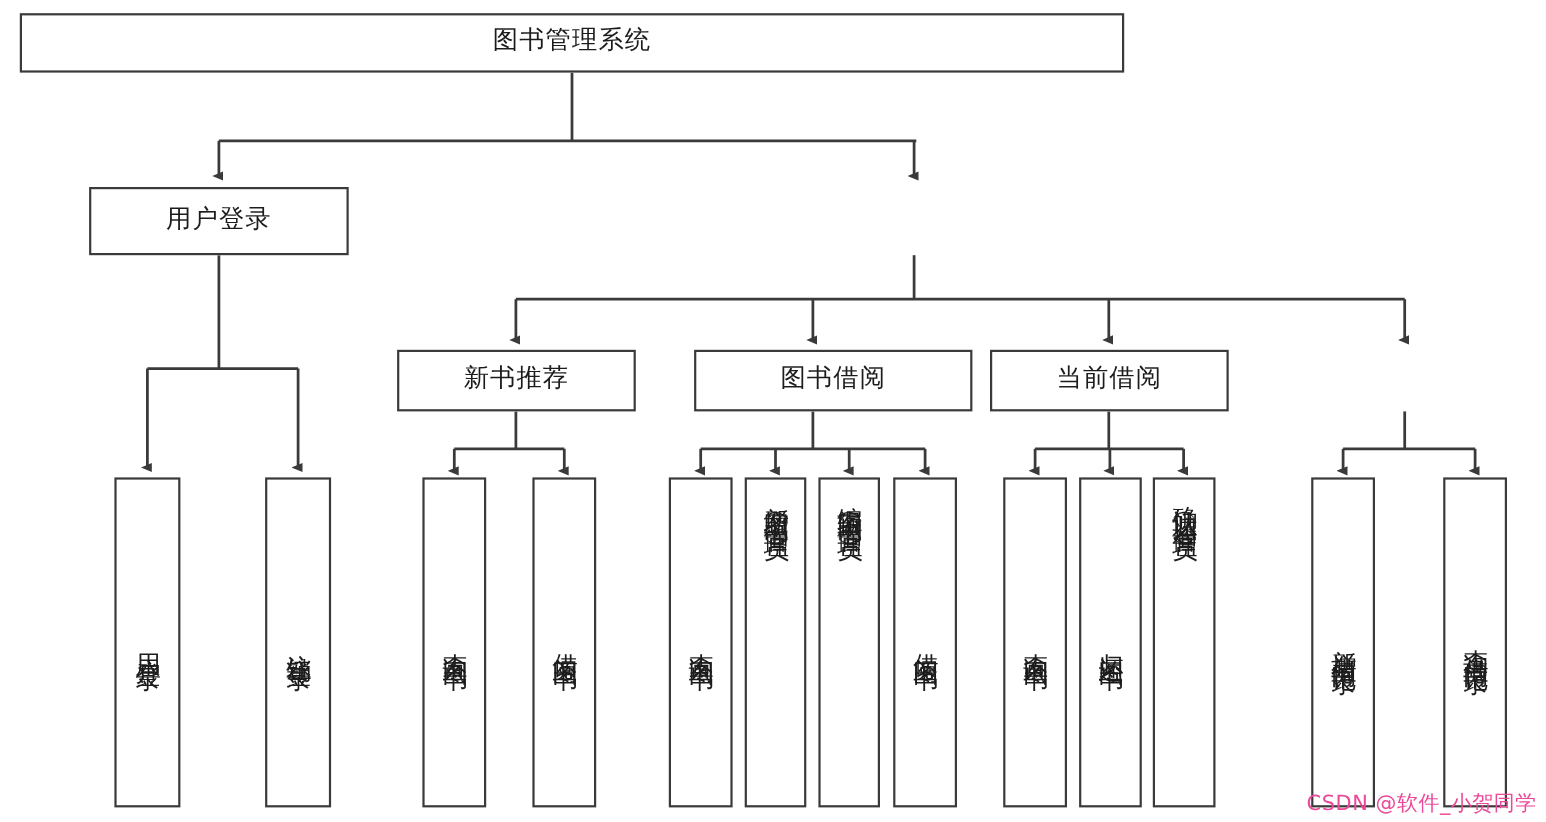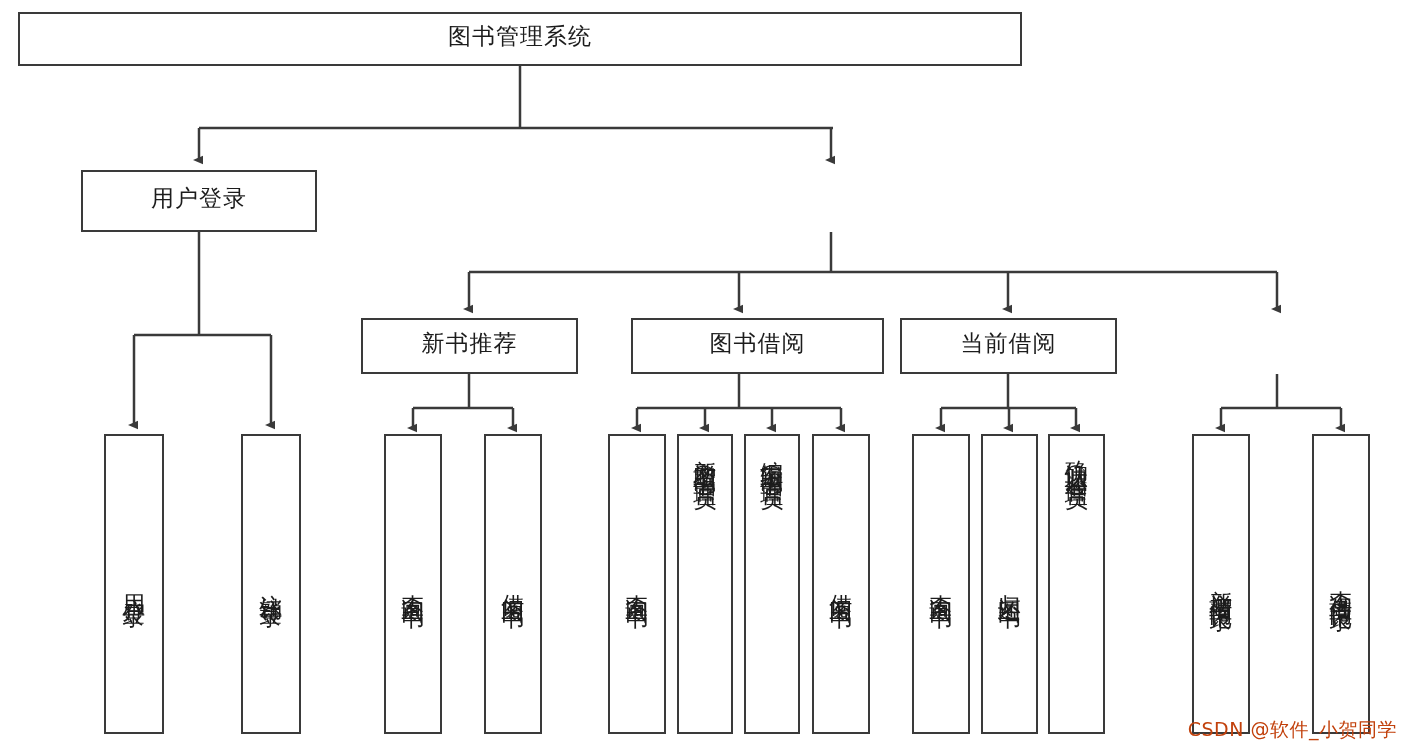--- a/index.html
+++ b/index.html
@@ -59,21 +59,21 @@
   }
   .node-label {
     display: block;
     white-space: nowrap;
   }
   #watermark {
     position: absolute;
     right: 8px;
     bottom: 4px;
     font-size: 19px;
-    color: #c2410c;
+    color: #ec4899;
     letter-spacing: 0.5px;
     white-space: nowrap;
     pointer-events: none;
   }
 </style>
 </head>
 <body>
 
 <div id="diagram-root">
 

